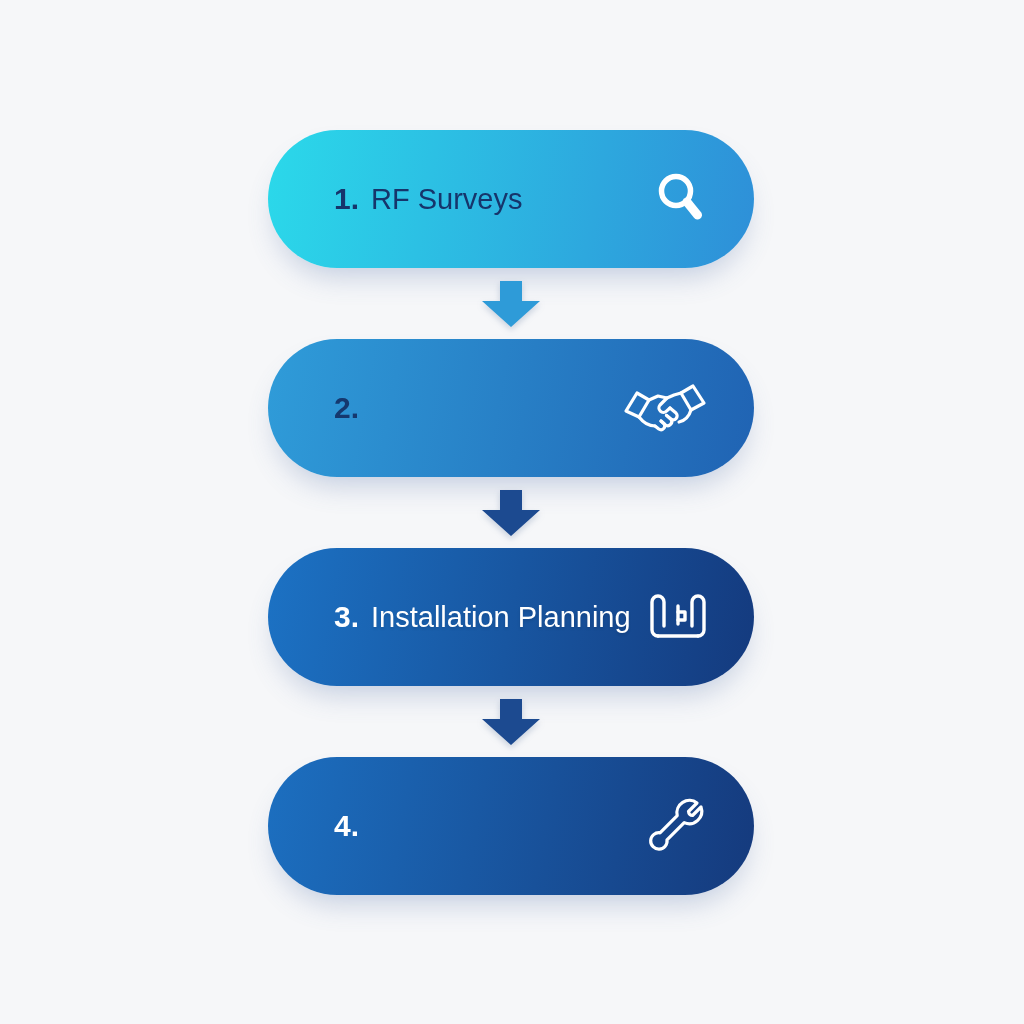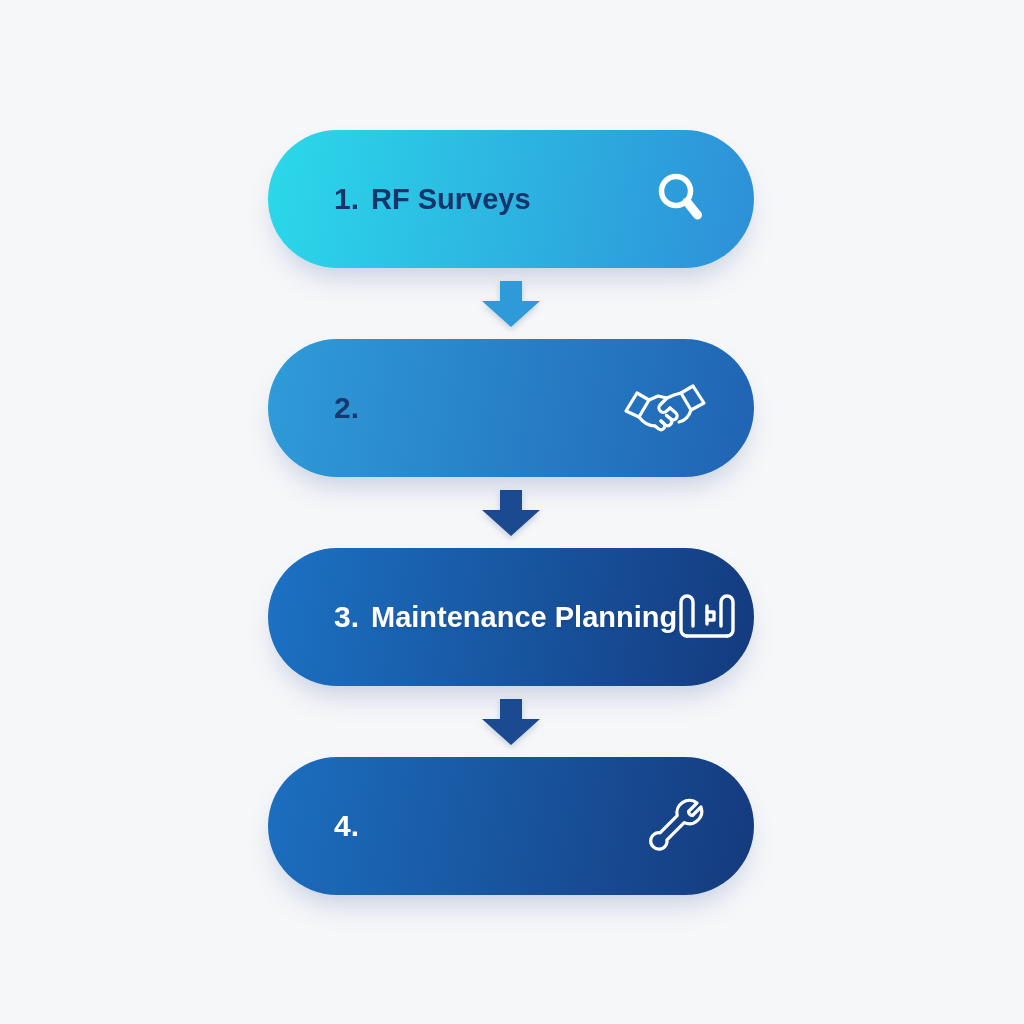--- a/index.html
+++ b/index.html
@@ -28,21 +28,21 @@
   }
   .num {
     font-size: 30px;
     font-weight: 700;
     color: var(--num);
     margin-right: 12px;
     white-space: nowrap;
   }
   .label {
     font-size: 29px;
-    font-weight: 700;
+    font-weight: 400;
     color: var(--lab);
     line-height: 1.18;
     white-space: nowrap;
     text-shadow: 0 2px 3px rgba(0,0,0,0.12);
   }
   .pill-1 .label { text-shadow: none; }
   .pill-4 .label { white-space: normal; max-width: 252px; margin-left: 10px; }
   .icon {
     margin-left: auto;
     display: flex;
@@ -100,21 +100,21 @@
   </div>
 
   <div class="gap" style="--ac: #1c4a90;">
     <svg width="58" height="46" viewBox="0 0 58 46">
       <polygon class="arrow-poly" points="18,0 40,0 40,20 58,20 29,46 0,20 18,20"></polygon>
     </svg>
   </div>
 
   <div class="pill pill-3" style="--g1: #1c72c4; --g2: #143a7e; --num: #ffffff; --lab: #ffffff;">
     <span class="num">3.</span>
-    <span class="label">Maintenance Planning</span>
+    <span class="label">Installation Planning</span>
     <span class="icon">
       <svg width="60" height="50" viewBox="0 0 60 50">
         <g fill="none" stroke="#ffffff" stroke-width="3.4" stroke-linecap="round" stroke-linejoin="round">
           <path d="M10 44 a6 6 0 0 1 -6 -6 V10 a6 6 0 0 1 12 0 v24"></path>
           <path d="M50 44 a6 6 0 0 0 6 -6 V10 a6 6 0 0 0 -12 0 v24"></path>
           <path d="M10 44 h40"></path>
           <path d="M30 14 v18"></path>
           <path d="M30 20 h7 v8 h-7"></path>
         </g>
       </svg>

